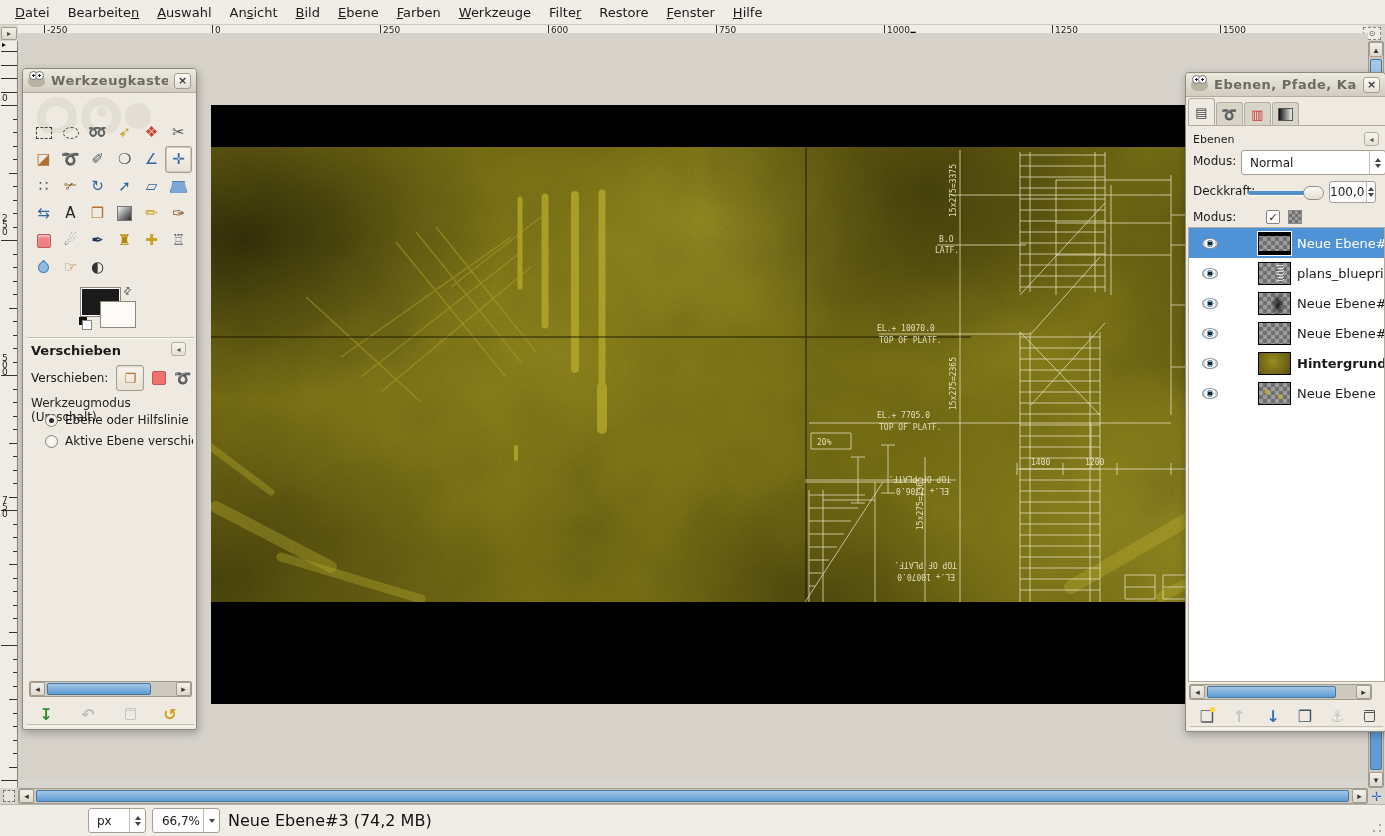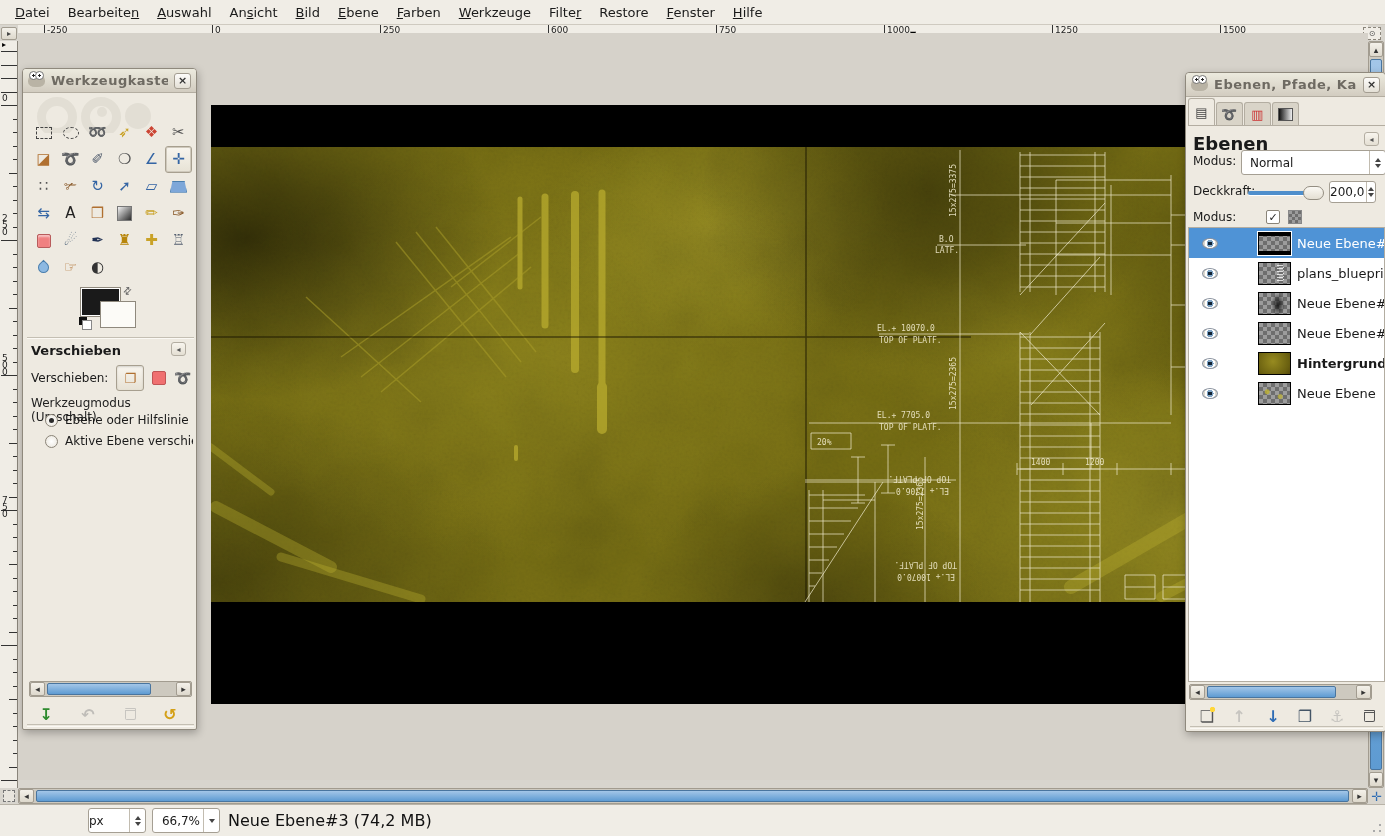--- a/index.html
+++ b/index.html
@@ -56,21 +56,21 @@
 #navcross { position:absolute; left:1369px; top:789px; width:15px; height:15px; color:#2f6db5; font-size:13px; font-weight:bold; display:flex; align-items:center; justify-content:center; }
 #quickmask { position:absolute; left:3px; top:790px; width:12px; height:12px; border:1px dashed #777; background:#e8e5de; }
 
 
 #statusbar { position:absolute; left:0; top:804px; width:1385px; height:32px; background:#f0ede6; border-top:1px solid #b8b3a8; display:flex; align-items:center; }
 .gtk-combo { background:#fff; border:1px solid #a59f93; border-radius:3px; height:25px; display:flex; align-items:center; font-size:12px; }
 .stepper { margin-left:auto; border-left:1px solid #c2bcb0; height:100%; width:16px; display:flex; flex-direction:column; align-items:center; justify-content:center; color:#444; }
 .tri-up { width:0;height:0;border-left:3px solid transparent;border-right:3px solid transparent;border-bottom:4px solid #444; margin:1px 0; }
 .tri-down { width:0;height:0;border-left:3px solid transparent;border-right:3px solid transparent;border-top:4px solid #444; margin:1px 0; }
 #unit-combo { position:absolute; left:88px; width:58px; }
-#unit-combo .val { }
+#unit-combo .val { padding-left:8px; }
 #zoom-combo { position:absolute; left:152px; width:68px; }
 #zoom-combo .val { flex:1; text-align:right; padding-right:3px; }
 #status-msg { position:absolute; left:228px; font-size:16px; color:#111; }
 #grip { position:absolute; right:2px; bottom:2px; width:12px; height:12px;
  background:radial-gradient(circle at 9px 3px,#aaa 1px,transparent 1.5px),radial-gradient(circle at 9px 9px,#aaa 1px,transparent 1.5px),radial-gradient(circle at 3px 9px,#aaa 1px,transparent 1.5px); }
 
 
 .window { position:absolute; background:#eeeae1; border:1px solid #8f897d; border-radius:4px 4px 2px 2px; box-shadow:1px 3px 9px rgba(0,0,0,.28); }
 .titlebar { height:24px; background:linear-gradient(#eceade,#d2ccc0); border-bottom:1px solid #b3ada1; border-radius:3px 3px 0 0; display:flex; align-items:center; padding:0 5px; gap:6px; }
 .titlebar .title { font-weight:bold; color:#6e6a62; font-size:13px; flex:1; white-space:nowrap; overflow:hidden; letter-spacing:.5px; }
@@ -121,21 +121,21 @@
 .row-btn { position:absolute; top:0; width:22px; height:22px; display:flex; align-items:center; justify-content:center; font-size:16px; font-weight:bold; }
 .row-btn.disabled { opacity:.45; }
 #tb-groove { position:absolute; left:4px; bottom:2px; width:167px; height:3px; border-top:1px solid #c4bfb3; border-bottom:1px solid #fbf9f4; }
 
 
 #layersdlg { left:1185px; top:72px; width:201px; height:660px; overflow:hidden; }
 #tabs { position:absolute; left:2px; top:26px; width:197px; height:27px; display:flex; align-items:flex-end; gap:1px; border-bottom:1px solid #b3ada1; }
 .tab { width:27px; height:23px; background:#d9d4c8; border:1px solid #b3ada1; border-bottom:none; border-radius:3px 3px 0 0; display:flex; align-items:center; justify-content:center; font-size:13px; }
 .tab.active { height:27px; background:#eeeae1; }
 .tab-grad { width:15px; height:13px; border:1px solid #555; background:linear-gradient(90deg,#111,#eee); }
-#layers-header { position:absolute; left:7px; top:60px; font-weight:bold; font-size:18px; }
+#layers-header { position:absolute; left:7px; top:60px; font-weight:normal; font-size:11px; }
 #layers-collapse { left:178px; top:59px; }
 #mode-row { position:absolute; left:7px; top:81px; width:190px; display:flex; align-items:center; font-size:12px; }
 #mode-combo { position:absolute; left:48px; top:-4px; width:145px; height:25px; padding-left:8px; }
 #opacity-row { position:absolute; left:7px; top:111px; width:190px; font-size:12px; }
 #slider { position:absolute; left:55px; top:2px; width:76px; height:15px; }
 #slider .fill { position:absolute; left:0; top:5px; width:58px; height:4px; background:#4f8fcc; border-radius:2px; box-shadow:0 1px 0 #fff; }
 #slider .handle { position:absolute; left:55px; top:0px; width:21px; height:14px; background:linear-gradient(#fbf9f4,#e4dfd3); border:1px solid #948e82; border-radius:7px; }
 #opacity-spin { position:absolute; left:136px; top:-3px; width:47px; height:22px; }
 #opacity-spin .val { flex:1; text-align:right; padding-right:2px; }
 #opacity-spin .stepper { width:13px; font-size:5px; }
@@ -650,21 +650,21 @@
           </span>
       </div>
     </div>
     <div id="opacity-row">
       <span>Deckkraft:</span>
       <div id="slider">
         <div class="fill"></div>
         <div class="handle"></div>
       </div>
       <div id="opacity-spin" class="gtk-combo">
-        <span class="val">200,0</span>
+        <span class="val">100,0</span>
         <span class="stepper">
             <i class="tri-up"></i>
             <i class="tri-down"></i>
           </span>
       </div>
     </div>
     <div id="lock-row">
       <span>Modus:</span>
       <span class="checkbox">✓</span>
       <span id="lock-checker" class="checker"></span>

